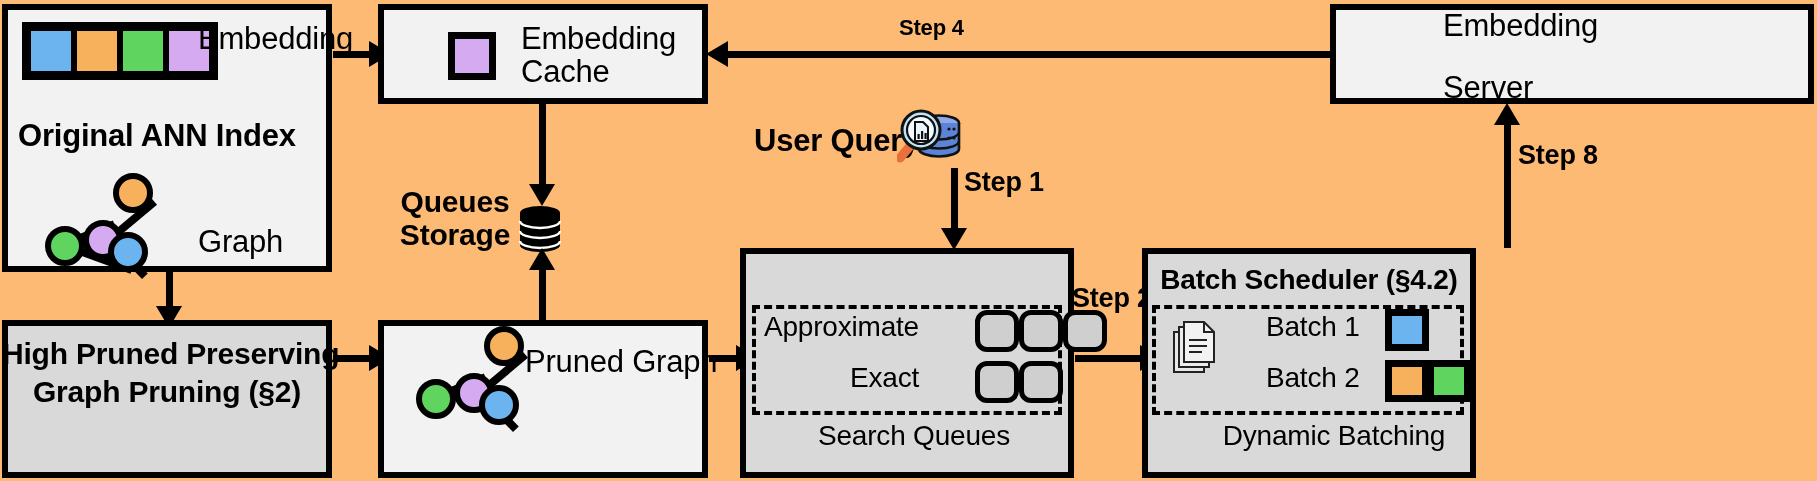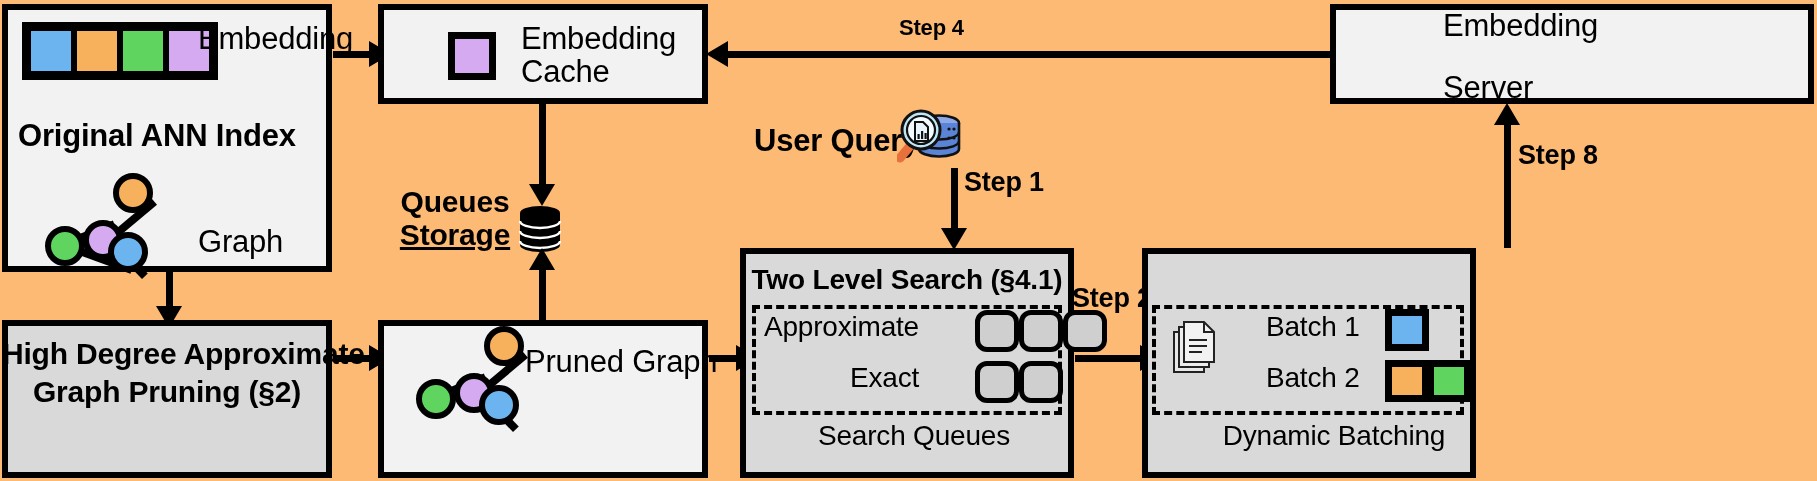--- a/index.html
+++ b/index.html
@@ -86,41 +86,41 @@
 
   <div class="box" style="left:378px;top:4px;width:330px;height:100px;"></div>
   <div class="sqicon" style="left:448px;top:32px;width:48px;height:48px;background:#d5aaf0;"></div>
   <div class="lbl" style="left:521px;top:22px;font-size:31px;">Embedding</div>
   <div class="lbl" style="left:521px;top:55px;font-size:31px;">Cache</div>
 
   <div class="vline" style="left:539px;top:104px;height:84px;"></div>
   <div class="ahead down" style="left:529px;top:184px;"></div>
 
   <div class="lbl bold ctr" style="left:395px;top:185px;width:120px;font-size:30px;">Queues</div>
-  <div class="lbl bold ctr" style="left:395px;top:218px;width:120px;font-size:30px;text-decoration:underline;">Storage</div>
+  <div class="lbl bold ctr" style="left:395px;top:218px;width:120px;font-size:30px;">Storage</div>
 
   <div class="dbwrap" style="left:516px;top:205px;width:48px;height:48px;">
     <svg width="48" height="48" viewBox="0 0 48 48">
       <ellipse cx="24" cy="8" rx="20" ry="7" fill="#000"></ellipse>
       <rect x="4" y="8" width="40" height="32" fill="#000"></rect>
       <ellipse cx="24" cy="40" rx="20" ry="7" fill="#000"></ellipse>
       <path d="M4 16 a20 7 0 0 0 40 0" fill="none" stroke="#fff" stroke-width="2.4"></path>
       <path d="M4 26 a20 7 0 0 0 40 0" fill="none" stroke="#fff" stroke-width="2.4"></path>
       <path d="M4 36 a20 7 0 0 0 40 0" fill="none" stroke="#fff" stroke-width="2.4"></path>
     </svg>
   </div>
 
   <div class="vline" style="left:539px;top:265px;height:56px;"></div>
   <div class="ahead up" style="left:529px;top:248px;"></div>
 
   <div class="vline" style="left:166px;top:272px;height:42px;"></div>
   <div class="ahead down" style="left:156px;top:306px;"></div>
 
   <div class="box shaded" style="left:2px;top:320px;width:330px;height:158px;"></div>
-  <div class="lbl bold ctr" style="left:2px;top:337px;width:330px;font-size:30px;">High Degree Approximate</div>
+  <div class="lbl bold ctr" style="left:2px;top:337px;width:330px;font-size:30px;">High Pruned Preserving</div>
   <div class="lbl bold ctr" style="left:2px;top:375px;width:330px;font-size:30px;">Graph Pruning (§2)</div>
 
   <div class="hline" style="left:333px;top:355px;width:40px;"></div>
   <div class="ahead right" style="left:369px;top:345px;"></div>
 
   <div class="box" style="left:378px;top:320px;width:330px;height:158px;"></div>
 
   <div class="gedge" style="left:481px;top:388px;width:58px;transform:rotate(-40deg);"></div>
   <div class="gedge" style="left:439px;top:392px;width:50px;transform:rotate(-22deg);"></div>
   <div class="gedge" style="left:477px;top:385px;width:56px;transform:rotate(46deg);"></div>
@@ -162,40 +162,40 @@
       <rect x="24" y="28" width="2.2" height="8" fill="#111"></rect>
       <rect x="27.5" y="30" width="2.2" height="6" fill="#111"></rect>
     </svg>
   </div>
 
   <div class="vline" style="left:951px;top:168px;height:66px;"></div>
   <div class="ahead down" style="left:941px;top:228px;"></div>
   <div class="lbl bold" style="left:964px;top:167px;font-size:27px;">Step 1</div>
 
   <div class="box shaded" style="left:740px;top:248px;width:334px;height:230px;"></div>
-  <div class="lbl bold ctr" style="left:740px;top:264px;width:334px;font-size:28px;">Two Level Search (§4.1)</div>
 
   <div class="dash" style="left:752px;top:305px;width:310px;height:110px;"></div>
 
   <div class="lbl" style="left:764px;top:311px;font-size:28px;">Approximate</div>
   <div class="slot" style="left:975px;top:310px;width:44px;height:42px;"></div>
   <div class="slot" style="left:1019px;top:310px;width:44px;height:42px;"></div>
   <div class="slot" style="left:1063px;top:310px;width:44px;height:42px;"></div>
 
   <div class="lbl" style="left:850px;top:362px;font-size:28px;">Exact</div>
   <div class="slot" style="left:975px;top:361px;width:44px;height:42px;"></div>
   <div class="slot" style="left:1019px;top:361px;width:44px;height:42px;"></div>
 
   <div class="lbl ctr" style="left:740px;top:420px;width:348px;font-size:28px;">Search Queues</div>
 
   <div class="hline" style="left:1075px;top:355px;width:70px;"></div>
   <div class="ahead right" style="left:1140px;top:345px;"></div>
   <div class="lbl bold" style="left:1072px;top:283px;font-size:27px;">Step 2</div>
 
   <div class="box shaded" style="left:1142px;top:248px;width:334px;height:230px;"></div>
+  <div class="lbl bold ctr" style="left:1142px;top:264px;width:334px;font-size:28px;">Batch Scheduler (§4.2)</div>
 
   <div class="dash" style="left:1152px;top:305px;width:312px;height:110px;"></div>
 
   <div style="position:absolute;left:1170px;top:318px;width:48px;height:58px;">
     <svg width="48" height="58" viewBox="0 0 48 58">
       <path d="M4 14 h20 l10 10 v30 h-30 z" fill="#e8e8e8" stroke="#222" stroke-width="2"></path>
       <path d="M9 9 h20 l10 10 v30 h-30 z" fill="#ececec" stroke="#222" stroke-width="2"></path>
       <path d="M14 4 h20 l10 10 v30 h-30 z" fill="#f2f2f2" stroke="#222" stroke-width="2"></path>
       <path d="M34 4 v10 h10" fill="none" stroke="#222" stroke-width="2"></path>
       <path d="M19 22 h18 M19 28 h18 M19 34 h13" stroke="#222" stroke-width="2"></path>

